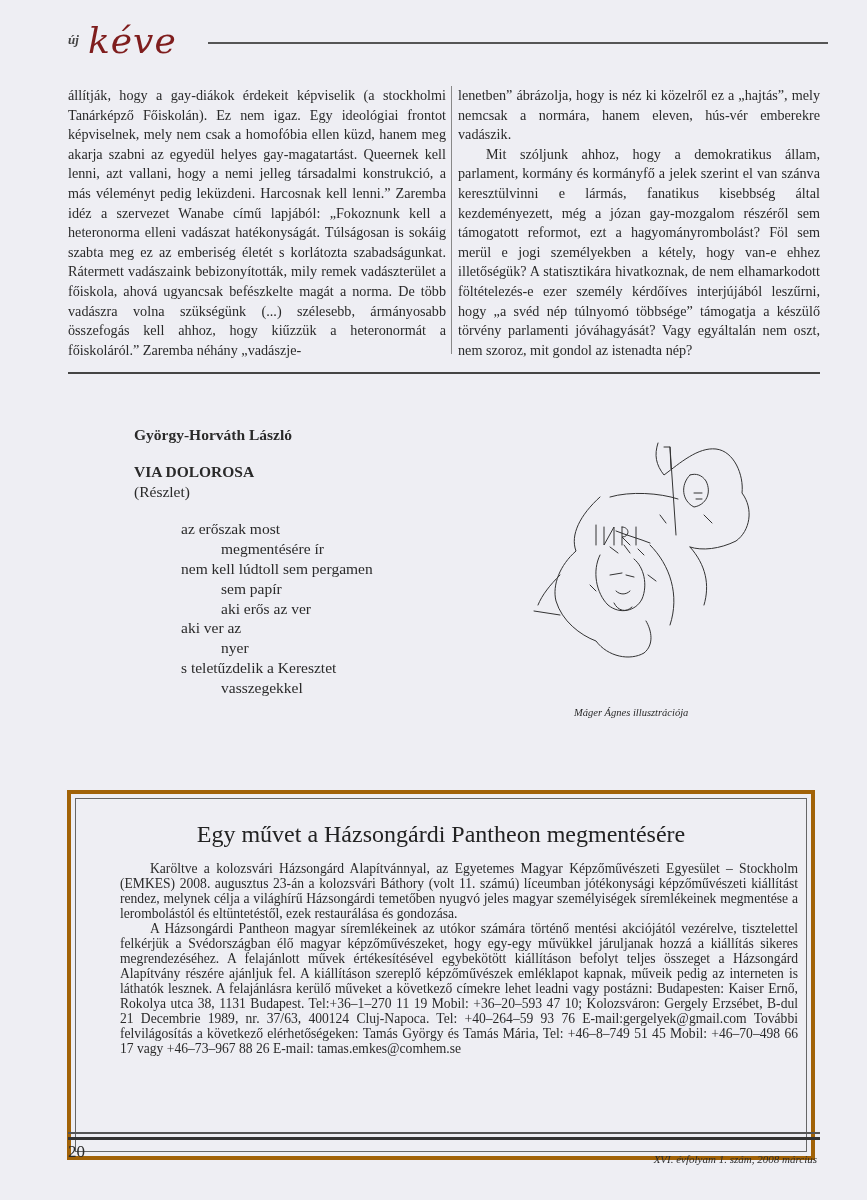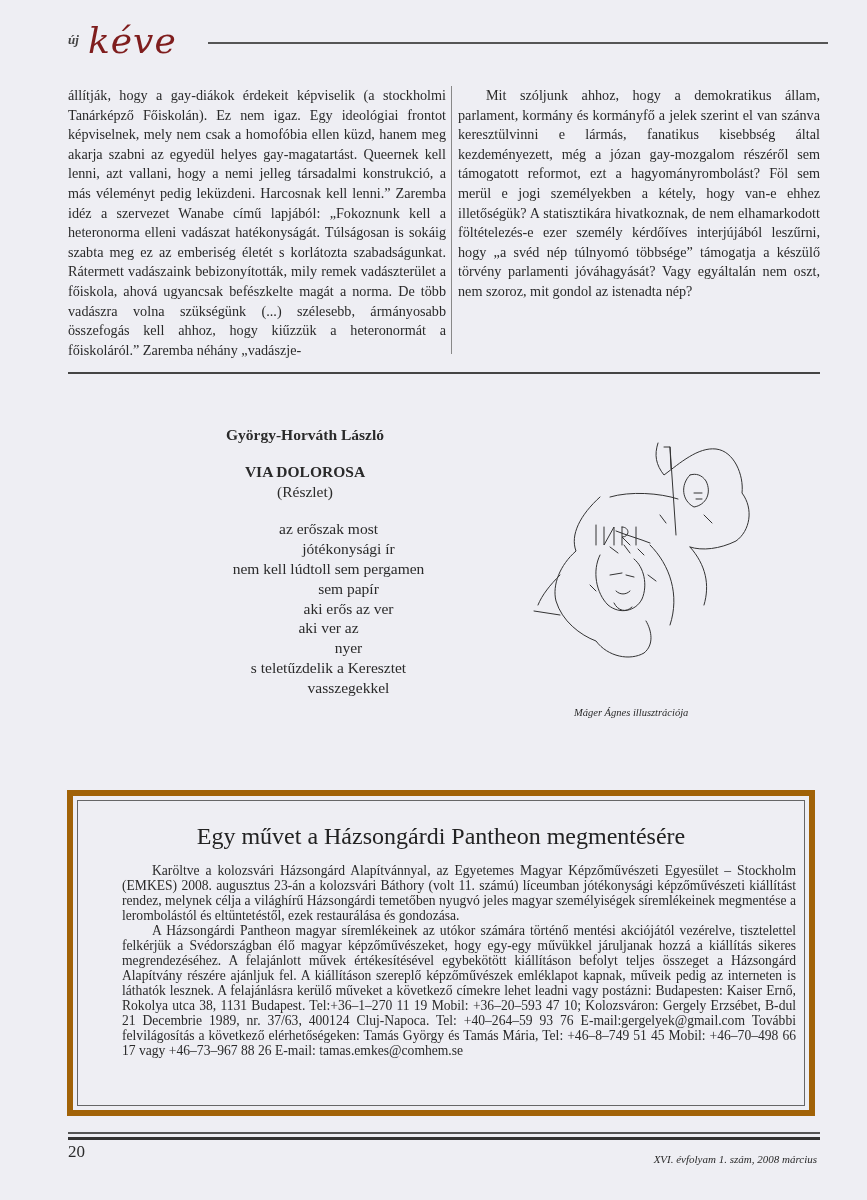--- a/index.html
+++ b/index.html
@@ -20,33 +20,33 @@
   
   .col { position: absolute; top: 86px; font-size: 14.2px; line-height: 19.6px; text-align: justify; }
   .col-left { left: 68px; width: 378px; }
   .col-right { left: 458px; width: 362px; }
   .col p { margin: 0; }
   .col .indent { text-indent: 28px; }
   .col-divider { position: absolute; left: 451px; top: 86px; width: 1px; height: 268px; background: #888; }
   .mid-rule { position: absolute; left: 68px; width: 752px; top: 372px; height: 2px; background: #444; }
 
   
-  .poem { position: absolute; left: 140px; top: 425px; width: 330px; font-size: 15.5px; line-height: 19.8px; text-align: center; }
+  .poem { position: absolute; left: 134px; top: 425px; width: 330px; font-size: 15.5px; line-height: 19.8px; }
   .poem .author { font-weight: bold; font-size: 15.5px; margin-bottom: 17px; }
   .poem .title { font-weight: bold; font-size: 15.5px; }
   .poem .subtitle { margin-bottom: 18px; }
   .poem .line { white-space: nowrap; margin-left: 47px; }
   .poem .line.ind { padding-left: 40px; }
 
   
   .illus { position: absolute; left: 530px; top: 435px; width: 225px; height: 250px; }
   .illus-caption { position: absolute; left: 574px; top: 707px; font-size: 10.5px; font-style: italic; }
 
   
-  .box-outer { position: absolute; left: 67px; top: 790px; width: 748px; height: 326px; border: 6px solid #a16207; box-sizing: border-box; }
+  .box-outer { position: absolute; left: 67px; top: 790px; width: 748px; height: 370px; border: 4px solid #a16207; box-sizing: border-box; }
   .box-inner { position: absolute; left: 4px; top: 4px; right: 4px; bottom: 4px; border: 1px solid #666; }
   .box-title { position: absolute; left: 0; right: 0; top: 22px; text-align: center; font-size: 24px; color: #222; }
   .box-body { position: absolute; left: 8px; right: 8px; top: 62px; font-size: 13.6px; line-height: 15px; text-align: justify; margin-left: 36px; }
   .box-body p { margin: 0; text-indent: 30px; }
 
   
   .footer-rule1 { position: absolute; left: 68px; width: 752px; top: 1132px; height: 2px; background: #555; }
   .footer-rule2 { position: absolute; left: 68px; width: 752px; top: 1137px; height: 3px; background: #333; }
   .page-number { position: absolute; left: 68px; top: 1142px; font-size: 17px; }
   .issue-info { position: absolute; right: 50px; top: 1153px; font-size: 11px; font-style: italic; }
@@ -60,32 +60,33 @@
     <span class="logo-small">új</span>
     <span class="logo">kéve</span>
     <div class="header-rule"></div>
   </div>
 
   <div class="col col-left">
     <p>állítják, hogy a gay-diákok érdekeit képviselik (a stockholmi Tanárképző Főiskolán). Ez nem igaz. Egy ideológiai frontot képviselnek, mely nem csak a homofóbia ellen küzd, hanem meg akarja szabni az egyedül helyes gay-magatartást. Queernek kell lenni, azt vallani, hogy a nemi jelleg társadalmi konstrukció, a más véleményt pedig leküzdeni. Harcosnak kell lenni.” Zaremba idéz a szervezet Wanabe című lapjából: „Fokoznunk kell a heteronorma elleni vadászat hatékonyságát. Túlságosan is sokáig szabta meg ez az emberiség életét s korlátozta szabadságunkat. Rátermett vadászaink bebizonyították, mily remek vadászterület a főiskola, ahová ugyancsak befészkelte magát a norma. De több vadászra volna szükségünk (...) szélesebb, ármányosabb összefogás kell ahhoz, hogy kiűzzük a heteronormát a főiskoláról.” Zaremba néhány „vadászje-</p>
   </div>
   <div class="col-divider"></div>
   <div class="col col-right">
+    <p>lenetben” ábrázolja, hogy is néz ki közelről ez a „hajtás”, mely nemcsak a normára, hanem eleven, hús-vér emberekre vadászik.</p>
     <p class="indent">Mit szóljunk ahhoz, hogy a demokratikus állam, parlament, kormány és kormányfő a jelek szerint el van szánva keresztülvinni e lármás, fanatikus kisebbség által kezdeményezett, még a józan gay-mozgalom részéről sem támogatott reformot, ezt a hagyományrombolást? Föl sem merül e jogi személyekben a kétely, hogy van-e ehhez illetőségük? A statisztikára hivatkoznak, de nem elhamarkodott föltételezés-e ezer személy kérdőíves interjújából leszűrni, hogy „a svéd nép túlnyomó többsége” támogatja a készülő törvény parlamenti jóváhagyását? Vagy egyáltalán nem oszt, nem szoroz, mit gondol az istenadta nép?</p>
   </div>
 
   <div class="mid-rule"></div>
 
   <div class="poem">
     <div class="author">György-Horváth László</div>
     <div class="title">VIA DOLOROSA</div>
     <div class="subtitle">(Részlet)</div>
     <div id="poem-lines">
         <div class="line">az erőszak most</div>
-        <div class="line ind">jótékonysági ír</div>
+        <div class="line ind">megmentésére ír</div>
         <div class="line">nem kell lúdtoll sem pergamen</div>
         <div class="line ind">sem papír</div>
         <div class="line ind">aki erős az ver</div>
         <div class="line">aki ver az</div>
         <div class="line ind">nyer</div>
         <div class="line">s teletűzdelik a Keresztet</div>
         <div class="line ind">vasszegekkel</div>
       </div>
   </div>
 

